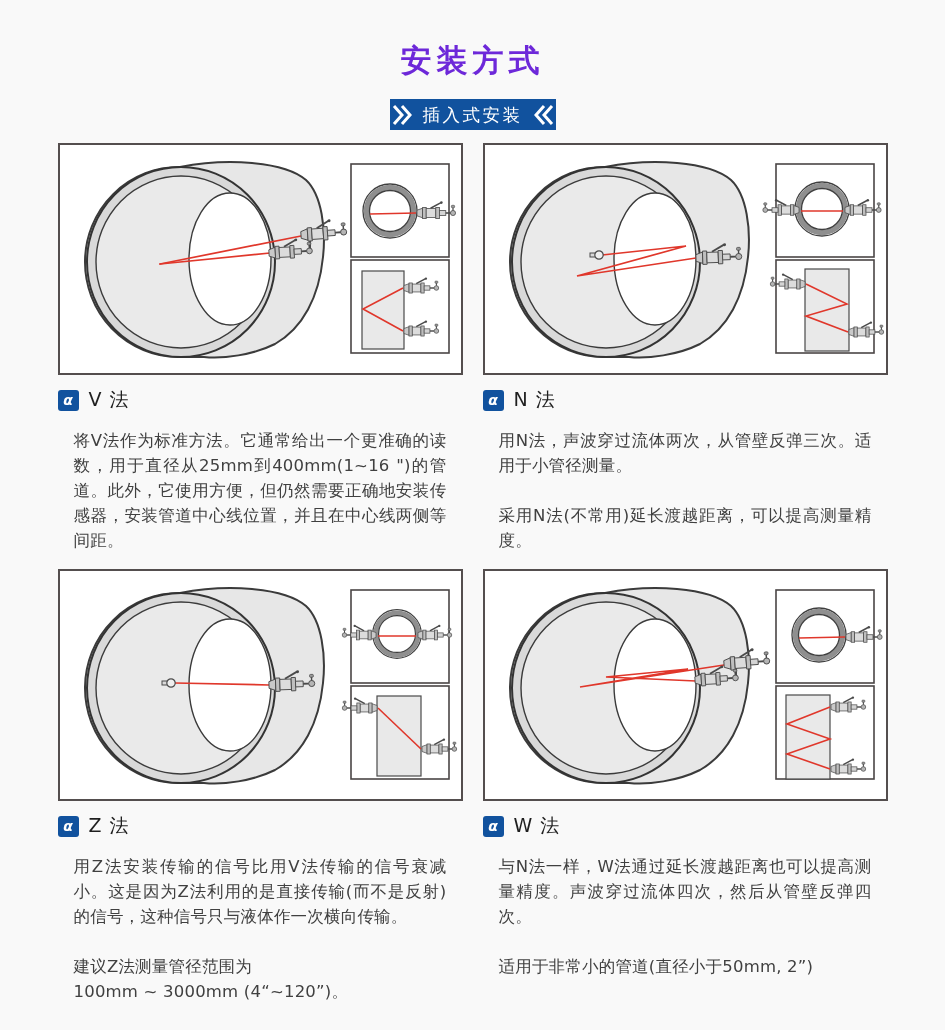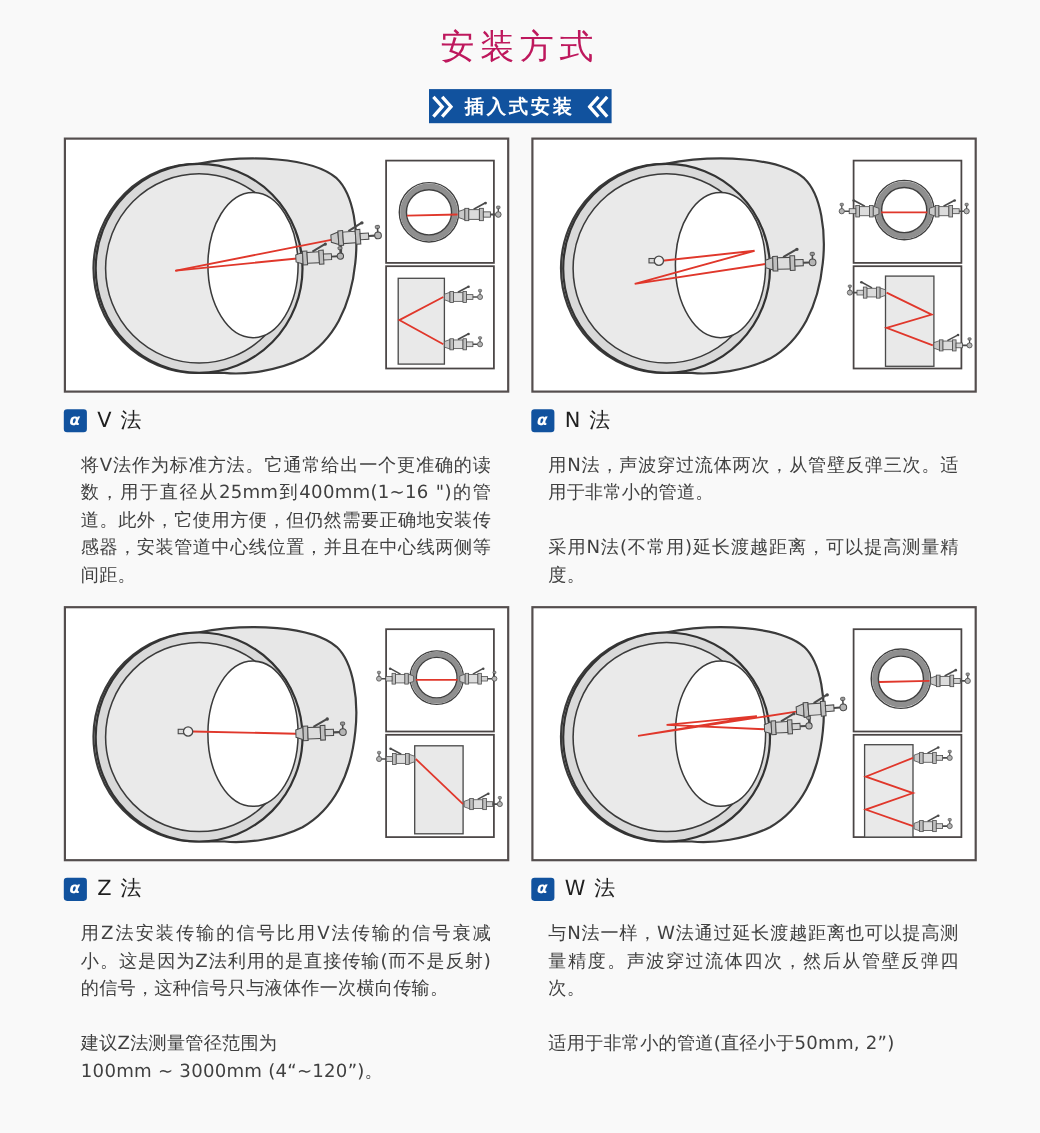--- a/index.html
+++ b/index.html
@@ -5,29 +5,29 @@
   html,body{margin:0;padding:0;}
   body{
     width:945px;height:1030px;
     background:#f9f9f9;
     font-family:"DejaVu Sans","Liberation Sans",sans-serif;
     color:#3f3f3f;
     overflow:hidden;
   }
   .page{width:945px;height:1030px;position:relative;}
   .page-title{
-    padding-top:22px;margin:0;
+    padding-top:40px;margin:0;
     text-align:center;
-    font-size:31px;font-weight:400;letter-spacing:5px;color:#be185d;
+    font-size:31px;font-weight:700;letter-spacing:5px;color:#6d28d9;
   }
   .banner-row{display:flex;justify-content:center;margin-top:17px;}
   .banner{
     background:#11529e;color:#fff;
     height:31px;display:flex;align-items:center;gap:11px;
-    padding:0 2px;font-size:17.5px;letter-spacing:2.5px;font-weight:700;
+    padding:0 2px;font-size:17.5px;letter-spacing:2.5px;font-weight:400;
   }
   .grid{
     width:830px;margin:13px auto 0;
     display:grid;grid-template-columns:405px 405px;column-gap:20px;row-gap:0;
   }
   .diagram{
     width:405px;height:232px;box-sizing:border-box;
     border:2px solid #544e4e;background:#fff;
   }
   .diagram svg{display:block;}
@@ -160,21 +160,21 @@
             <use href="#xdcr" transform="translate(364,187) scale(0.72)"></use>
           </g>
         </svg>
       </div>
       <div class="section-body">
         <div class="sec-head">
           <span class="badge">α</span>
           <span class="sec-label">N 法</span>
         </div>
         <div class="sec-text">
-          <p>用N法，声波穿过流体两次，从管壁反弹三次。适用于非常小的管道。</p>
+          <p>用N法，声波穿过流体两次，从管壁反弹三次。适用于小管径测量。</p>
           <p>采用N法(不常用)延长渡越距离，可以提高测量精度。</p>
         </div>
       </div>
     </section>
 
     <section>
       <div class="diagram">
         <svg width="401" height="228" viewBox="0 0 401 228">
           <use href="#bigpipe"></use>
           <line x1="115" y1="112" x2="209" y2="114" stroke="#e0372b" stroke-width="1.7" stroke-linecap="round"></line>

